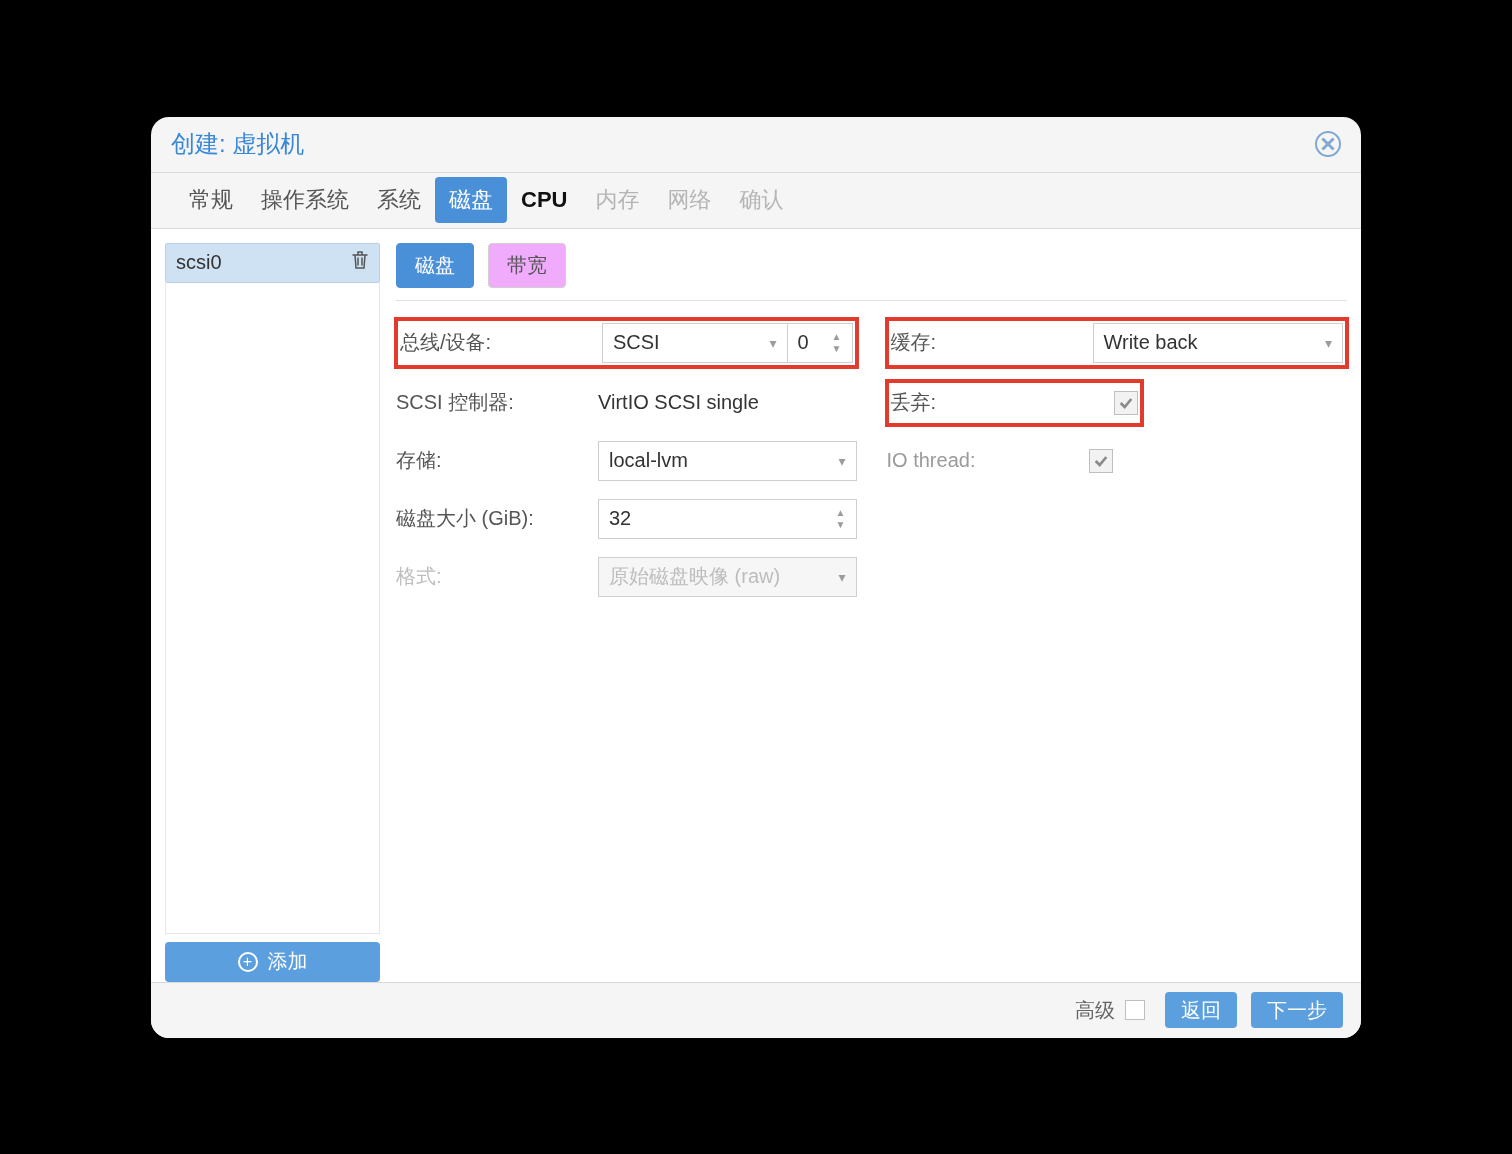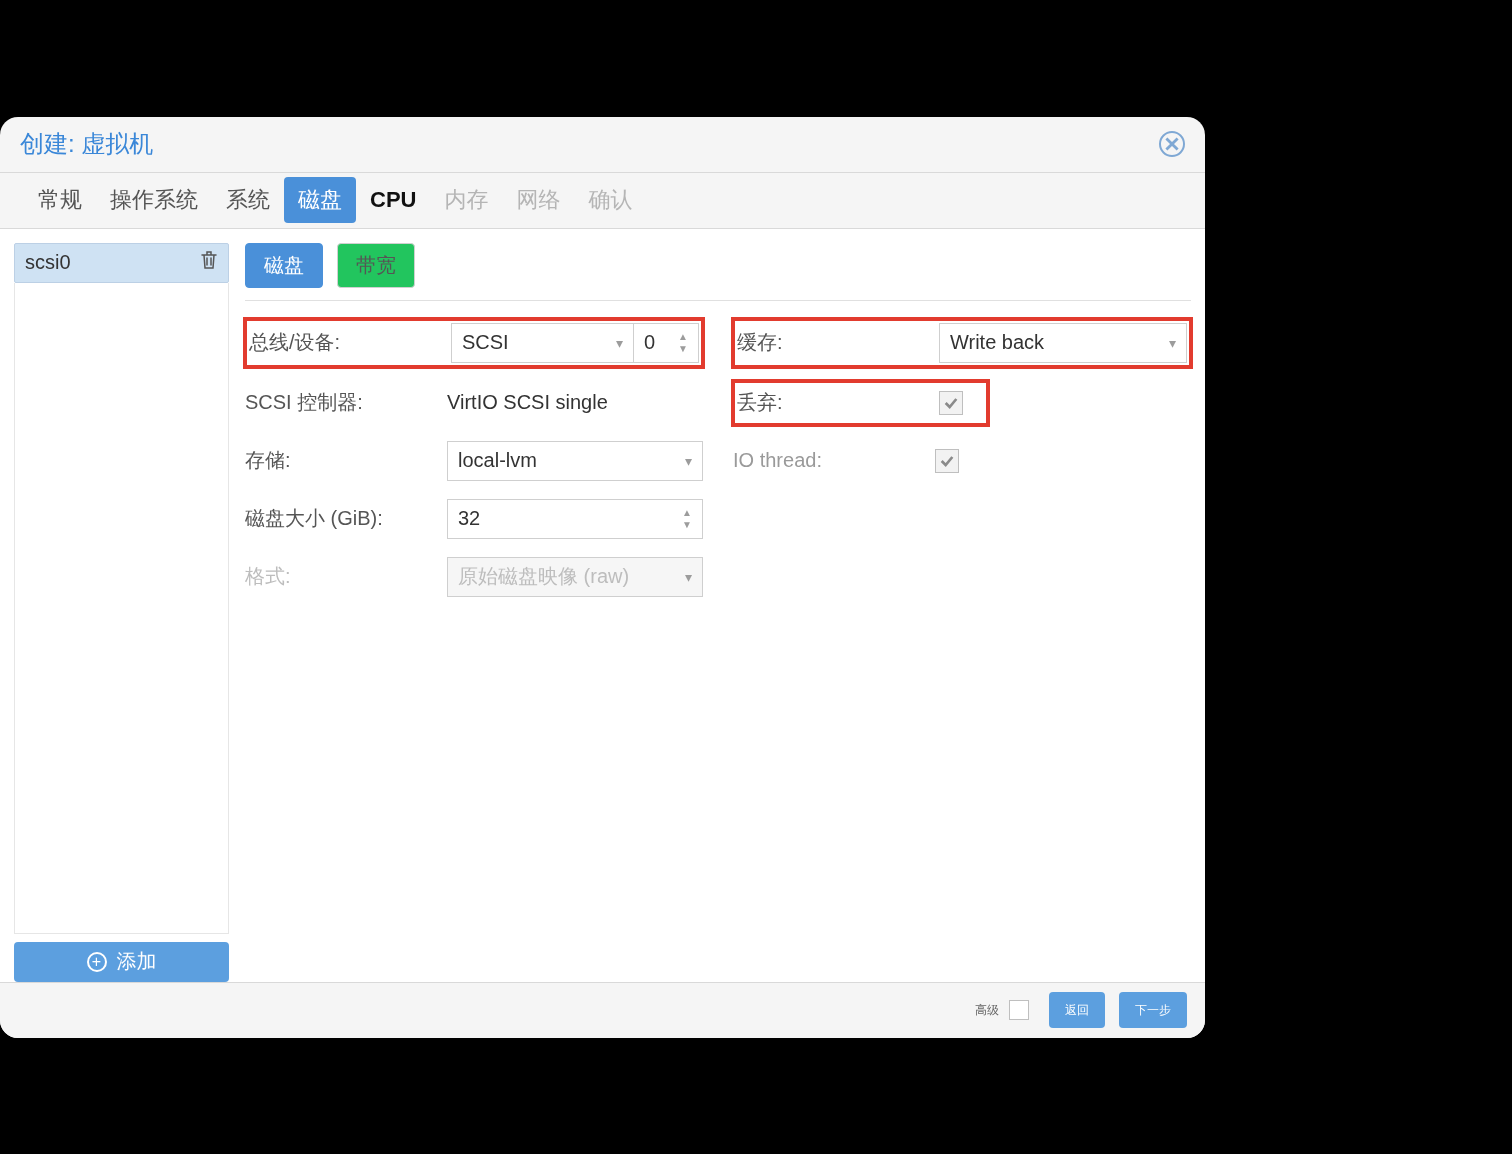--- a/index.html
+++ b/index.html
@@ -1,17 +1,17 @@
 <!DOCTYPE html>
 <html><head>
 <meta charset="utf-8">
 <style>
   * { box-sizing: border-box; margin: 0; padding: 0; }
   html, body { width: 1512px; height: 1154px; background: #000; font-family: -apple-system, "Helvetica Neue", Arial, sans-serif; }
-  .stage { width: 1205px; height: 1154px; display: flex; align-items: center; justify-content: center; }
+  .stage { width: 1512px; height: 1154px; display: flex; align-items: center; justify-content: center; }
   .window {
     width: 1210px; height: 921px; background: #f5f5f5; border-radius: 18px;
     position: relative; box-shadow: 0 0 0 1px rgba(0,0,0,.15);
     display: flex; flex-direction: column; overflow: hidden;
   }
   .titlebar {
     height: 56px; display: flex; align-items: center; padding: 0 20px;
     border-bottom: 1px solid #d9d9d9;
   }
   .titlebar .title { color: #3a87d8; font-size: 24px; }
@@ -41,28 +41,28 @@
     display: flex; align-items: center; justify-content: center; gap: 10px; font-size: 20px; cursor: pointer;
   }
   .add-btn .plus {
     width: 20px; height: 20px; border: 2px solid #fff; border-radius: 50%;
     display: flex; align-items: center; justify-content: center; font-size: 16px; line-height: 1;
   }
   .main { flex: 1; display: flex; flex-direction: column; }
   .subtabs { display: flex; gap: 14px; padding-bottom: 12px; border-bottom: 1px solid #e0e0e0; }
   .subtab {
     padding: 8px 18px; font-size: 20px; border-radius: 4px; border: 1px solid #d0d0d0;
-    background: #22c55e; color: #555; cursor: pointer;
+    background: #f0abfc; color: #555; cursor: pointer;
   }
   .subtab.active { background: #4a90d9; color: #fff; border-color: #4a90d9; }
   .form { display: flex; gap: 30px; padding-top: 18px; font-size: 20px; color: #555; }
   .col { flex: 1; display: flex; flex-direction: column; gap: 14px; }
   .row { display: flex; align-items: center; min-height: 44px; position: relative; gap: 24px; }
   .row.hl { outline: 4px solid #e23b2e; outline-offset: -2px; padding: 4px; }
-  .row.hl-sm { outline: 4px solid #e23b2e; outline-offset: -2px; padding: 4px; width: 255px; }
+  .row.hl-sm { outline: 4px solid #e23b2e; outline-offset: -2px; padding: 4px; width: 255px; justify-content: space-between; }
   .label { width: 178px; flex: none; }
   .label.disabled { color: #bdbdbd; }
   .value { color: #333; }
   .select, .spin, .combo {
     height: 40px; border: 1px solid #cfcfcf; background: #fff; display: flex; align-items: center;
     padding: 0 10px; font-size: 20px; color: #333; position: relative;
   }
   .select { flex: 1; }
   .select .chev, .combo .chev {
     position: absolute; right: 10px; top: 50%; transform: translateY(-50%); color: #9c9c9c; font-size: 14px;
@@ -75,21 +75,21 @@
   .combo { flex: 1; }
   .checkbox {
     width: 24px; height: 24px; border: 1px solid #bfbfbf; background: #f2f2f2;
     display: flex; align-items: center; justify-content: center; color: #8a8a8a;
   }
   .checkbox svg { width: 16px; height: 16px; }
   .row .chk-wrap { margin-left: 0; }
   .footer {
     height: 56px; border-top: 1px solid #d9d9d9; background: #f5f5f5;
     display: flex; align-items: center; justify-content: flex-end; gap: 14px; padding: 0 18px;
-    font-size: 12px;
+    font-size: 20px;
   }
   .footer .adv { display: flex; align-items: center; gap: 10px; color: #666; margin-right: 6px; }
   .footer .adv .checkbox { background: #fff; }
   .btn {
     height: 36px; padding: 0 16px; background: #5c9fdf; color: #fff; border-radius: 4px;
     display: flex; align-items: center; cursor: pointer;
   }
 </style>
 </head>
 <body>

